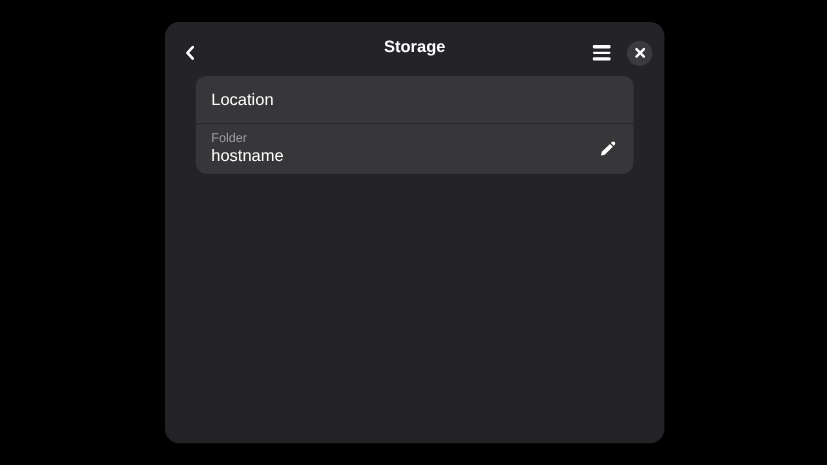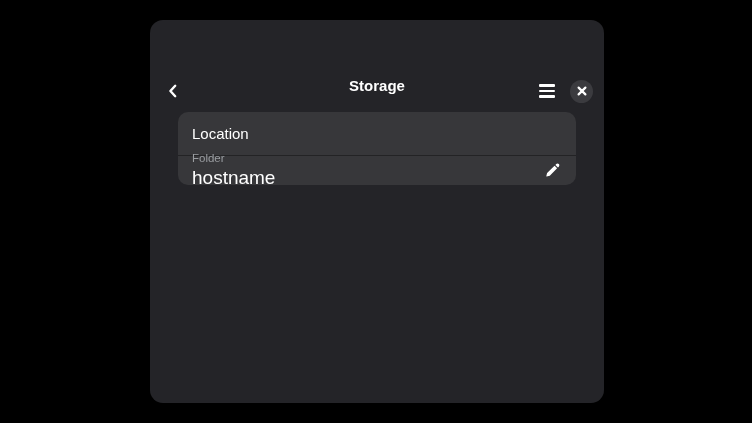--- a/index.html
+++ b/index.html
@@ -21,21 +21,20 @@
     background: #242428;
     border-radius: 13px;
     box-shadow: 0 2px 14px rgba(0,0,0,0.6);
   }
   .header {
     position: relative;
     height: 44px;
     display: flex;
     align-items: center;
     padding: 12px 11px 0 8px;
-    margin-top: 43px;
   }
   .header-title {
     position: absolute;
     left: 0; right: 0;
     top: 0; bottom: 0;
     display: flex;
     align-items: center;
     justify-content: center;
     color: #ffffff;
     font-size: 15px;
@@ -86,21 +85,21 @@
     border-radius: 10px;
     overflow: hidden;
   }
   .row {
     display: flex;
     align-items: center;
     padding: 0 14px;
     cursor: pointer;
   }
   .row-location { height: 43px; }
-  .row-folder { height: 30px; border-top: 1px solid rgba(0,0,0,0.35); }
+  .row-folder { height: 46px; border-top: 1px solid rgba(0,0,0,0.35); }
   .row-label {
     color: #ffffff;
     font-size: 15px;
   }
   .row-spacer { flex: 1 1 auto; }
   .dropdown-value {
     display: flex;
     align-items: center;
     gap: 8px;
     color: #ffffff;
@@ -111,21 +110,21 @@
     flex-direction: column;
     justify-content: center;
     line-height: 1.25;
   }
   .entry-label {
     color: #9a9da1;
     font-size: 11.5px;
   }
   .entry-value {
     color: #ffffff;
-    font-size: 19px;
+    font-size: 15px;
   }
   .edit-btn {
     width: 28px; height: 28px;
     display: flex;
     align-items: center;
     justify-content: center;
     background: transparent;
     border: none;
     border-radius: 50%;
     cursor: pointer;

